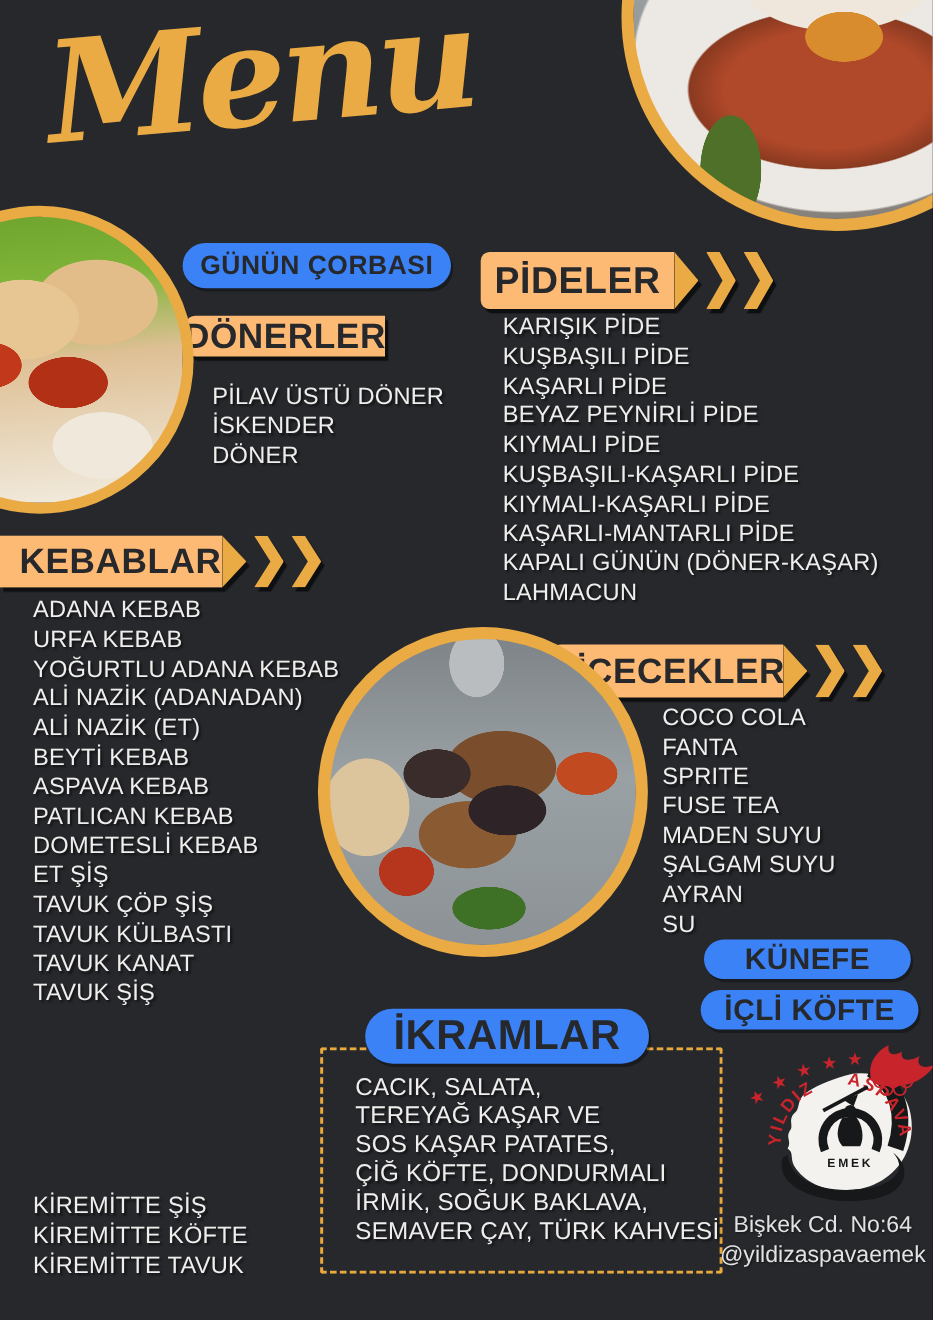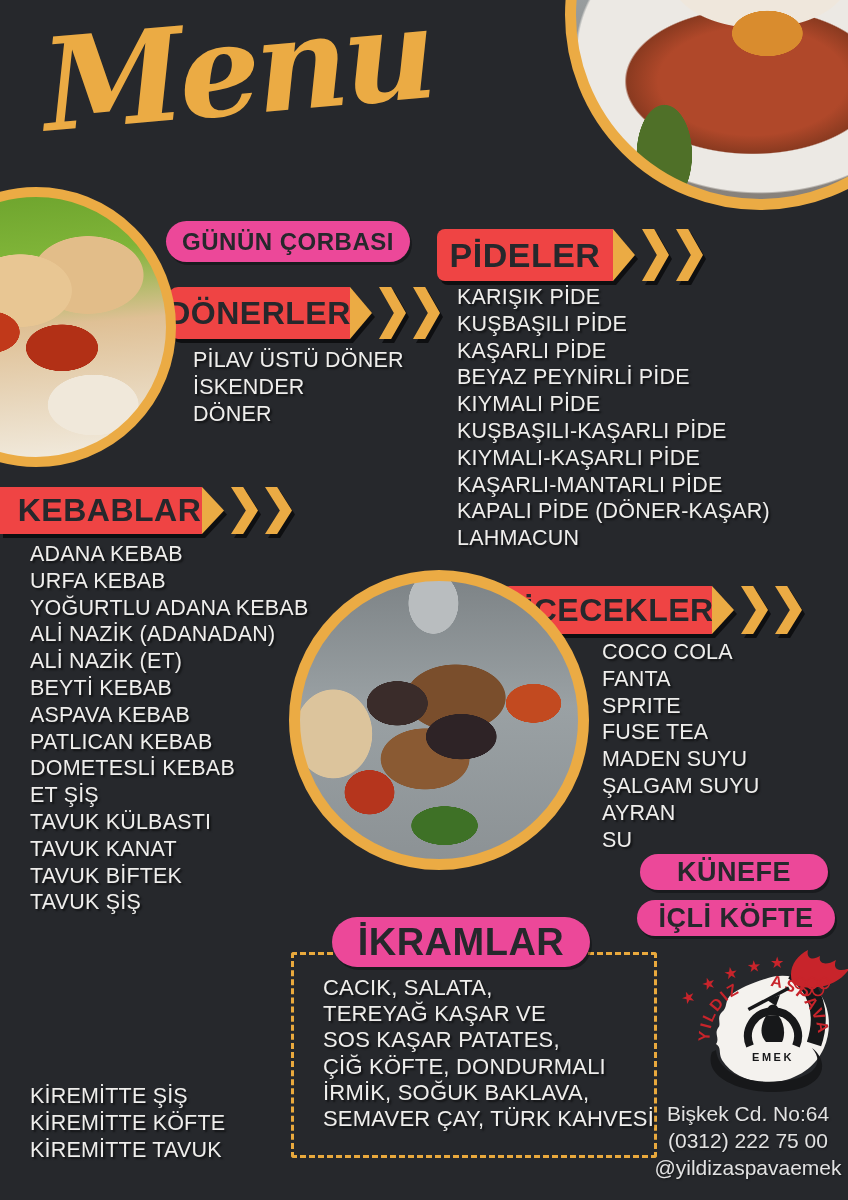--- a/index.html
+++ b/index.html
@@ -54,31 +54,31 @@
       radial-gradient(45px 55px at 48% 8%, #b9bdbf 0 55%, rgba(0,0,0,0) 56%),
       linear-gradient(180deg, #7e8487 0%, #9aa1a4 45%, #8c9295 100%);
   }
 
   
   .abanner {
     position:absolute; display:flex; align-items:stretch;
     filter:drop-shadow(3px 4px 0 rgba(10,11,13,0.85));
   }
   .abanner .body {
-    background:#ef4444; color:#26282c; font-weight:bold;
+    background:#fdba74; color:#26282c; font-weight:bold;
     display:flex; align-items:center; justify-content:center;
     white-space:nowrap; box-sizing:border-box; letter-spacing:0.5px;
   }
   .abanner .point { width:22px; background:#EBAB44; clip-path:polygon(0 0,100% 50%,0 100%); }
   .abanner .chev  { width:27px; margin-left:7px; background:#EBAB44;
                     clip-path:polygon(0 0,45% 0,100% 50%,45% 100%,0 100%,55% 50%); }
 
   
   .pill {
-    position:absolute; background:#ec4899; color:#26282c; font-weight:bold;
+    position:absolute; background:#3b82f6; color:#26282c; font-weight:bold;
     display:flex; align-items:center; justify-content:center;
     border-radius:999px; white-space:nowrap; letter-spacing:0.5px;
     box-shadow:2px 3px 0 rgba(10,11,13,0.45);
   }
 
   
   .list { position:absolute; }
   .list .item {
     color:#efeeec; font-weight:normal; font-size:21.5px; line-height:26.8px;
     letter-spacing:0.2px; white-space:nowrap;
@@ -121,25 +121,25 @@
   <div class="list" style="left:457px; top:284px;">
 
   <div class="item">KARIŞIK PİDE</div>
       <div class="item">KUŞBAŞILI PİDE</div>
       <div class="item">KAŞARLI PİDE</div>
       <div class="item">BEYAZ PEYNİRLİ PİDE</div>
       <div class="item">KIYMALI PİDE</div>
       <div class="item">KUŞBAŞILI-KAŞARLI PİDE</div>
       <div class="item">KIYMALI-KAŞARLI PİDE</div>
       <div class="item">KAŞARLI-MANTARLI PİDE</div>
-      <div class="item">KAPALI PİDE (DÖNER-KAŞAR)</div>
+      <div class="item">KAPALI GÜNÜN (DÖNER-KAŞAR)</div>
       <div class="item">LAHMACUN</div>
     </div>
 
-  <div class="abanner" style="left:168px; top:287px; height:52px;">
+  <div class="abanner" style="left:168px; top:287px; height:52px;flex-direction:column;">
     <div class="body" style="width:182px; font-size:32px; border-radius:10px 0 0 10px;">DÖNERLER</div>
     <div class="point"></div>
     <div class="chev"></div>
     <div class="chev"></div>
   </div>
   <div class="list" style="left:193px; top:347px;">
 
   <div class="item">PİLAV ÜSTÜ DÖNER</div>
       <div class="item">İSKENDER</div>
       <div class="item">DÖNER</div>
@@ -156,23 +156,23 @@
   <div class="item">ADANA KEBAB</div>
       <div class="item">URFA KEBAB</div>
       <div class="item">YOĞURTLU ADANA KEBAB</div>
       <div class="item">ALİ NAZİK (ADANADAN)</div>
       <div class="item">ALİ NAZİK (ET)</div>
       <div class="item">BEYTİ KEBAB</div>
       <div class="item">ASPAVA KEBAB</div>
       <div class="item">PATLICAN KEBAB</div>
       <div class="item">DOMETESLİ KEBAB</div>
       <div class="item">ET ŞİŞ</div>
+      <div class="item">TAVUK ÇÖP ŞİŞ</div>
       <div class="item">TAVUK KÜLBASTI</div>
       <div class="item">TAVUK KANAT</div>
-      <div class="item">TAVUK BİFTEK</div>
       <div class="item">TAVUK ŞİŞ</div>
     </div>
 
   <div class="abanner" style="left:500px; top:586px; height:48px;">
     <div class="body" style="width:212px; font-size:32px; border-radius:10px 0 0 10px; padding-left:26px;">İÇECEKLER</div>
     <div class="point"></div>
     <div class="chev"></div>
     <div class="chev"></div>
   </div>
   <div class="list" style="left:602px; top:639px;">
@@ -266,17 +266,16 @@
       <polygon points="95,52 108,47 104,58"></polygon>
       <circle cx="101" cy="62" r="5.5"></circle>
       <path d="M 94,68 C 88,78 88,88 94,94 L 110,94 C 114,86 112,74 106,67 Z"></path>
       <rect x="84" y="58" width="46" height="3.4" transform="rotate(-28 84 76)"></rect>
     </g>
     <text x="101" y="113" text-anchor="middle" font-size="11" font-weight="bold" fill="#17181a" letter-spacing="2.5" font-family="Liberation Sans, sans-serif">EMEK</text>
   </svg>
 
   <div class="contact">
     <div class="line">Bişkek Cd. No:64</div>
-    <div class="line">(0312) 222 75 00</div>
     <div class="line">@yildizaspavaemek</div>
   </div>
 
 </div>
 
 </body></html>

